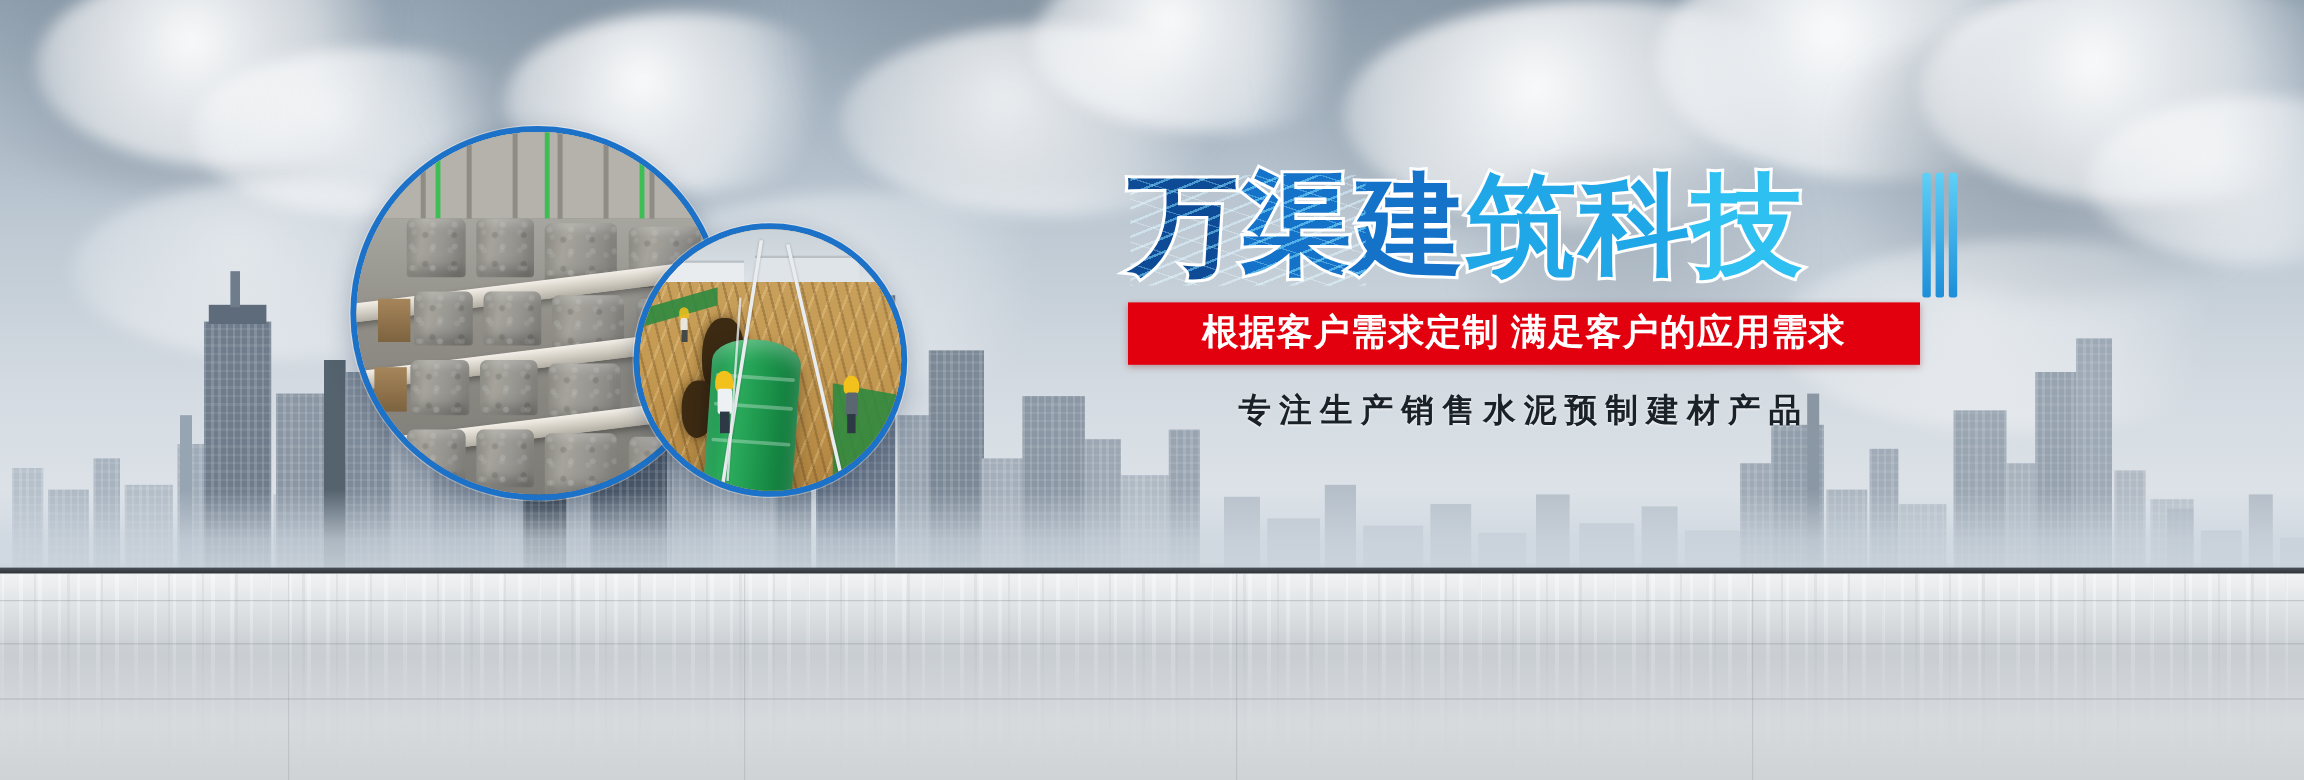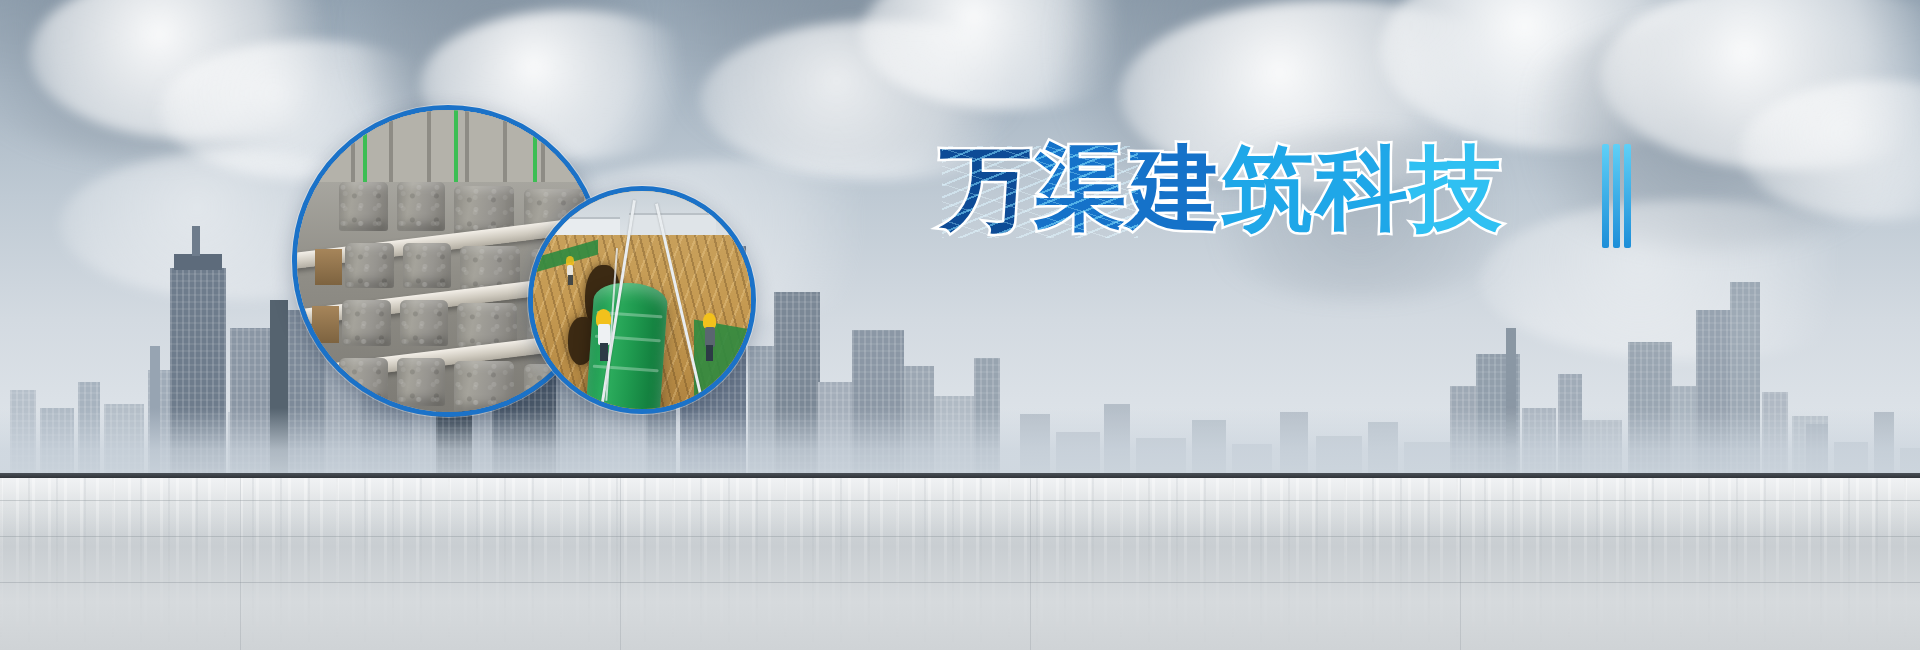--- a/index.html
+++ b/index.html
@@ -519,17 +519,19 @@
       <span class="ch t-dark">万</span><span class="ch t-mid">渠</span><span class="ch t-mid">建</span><span class="ch t-light">筑</span><span class="ch t-light">科</span><span class="ch t-cyan">技</span>
       <span class="stripes"></span>
       <span class="bars">
         <span style="left:0;"></span>
         <span style="left:11px;"></span>
         <span style="left:22px;"></span>
       </span>
     </div>
 
 
-
+    <div class="redbar">根据客户需求定制 满足客户的应用需求</div>
+
+    <div class="tagline">专注生产销售水泥预制建材产品</div>
 
 
   </div>
 </div>
 
 </body></html>

